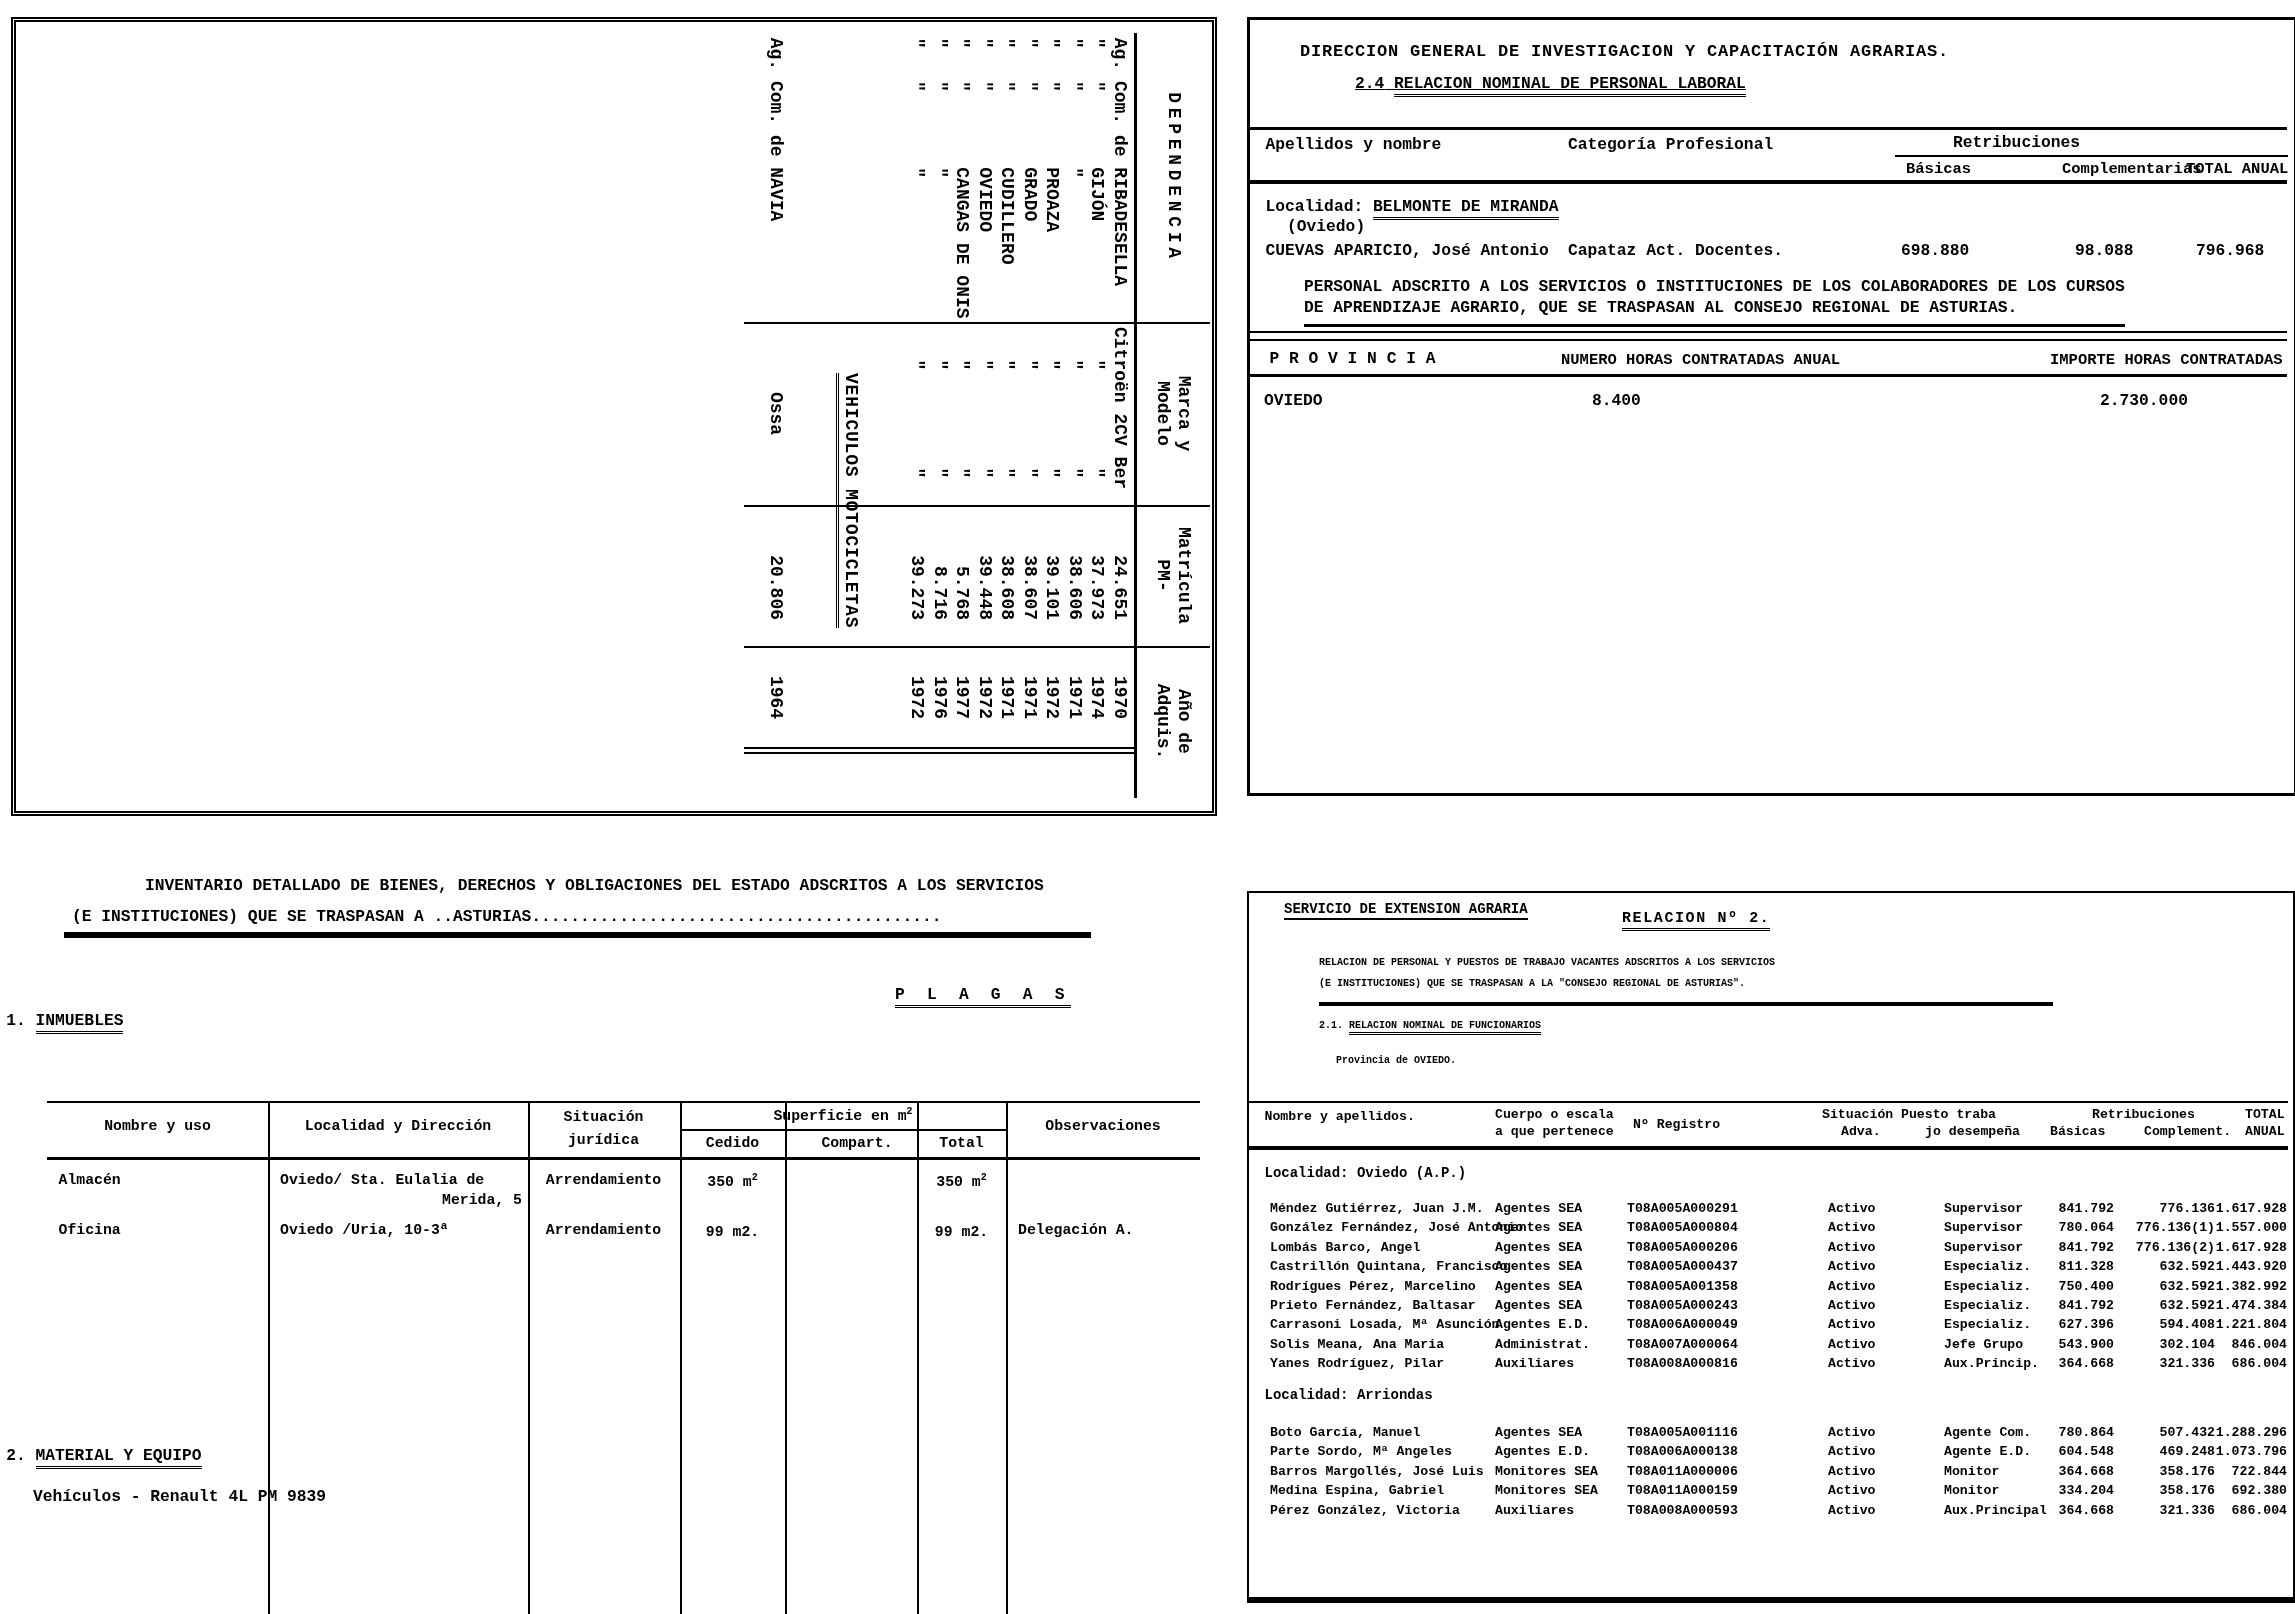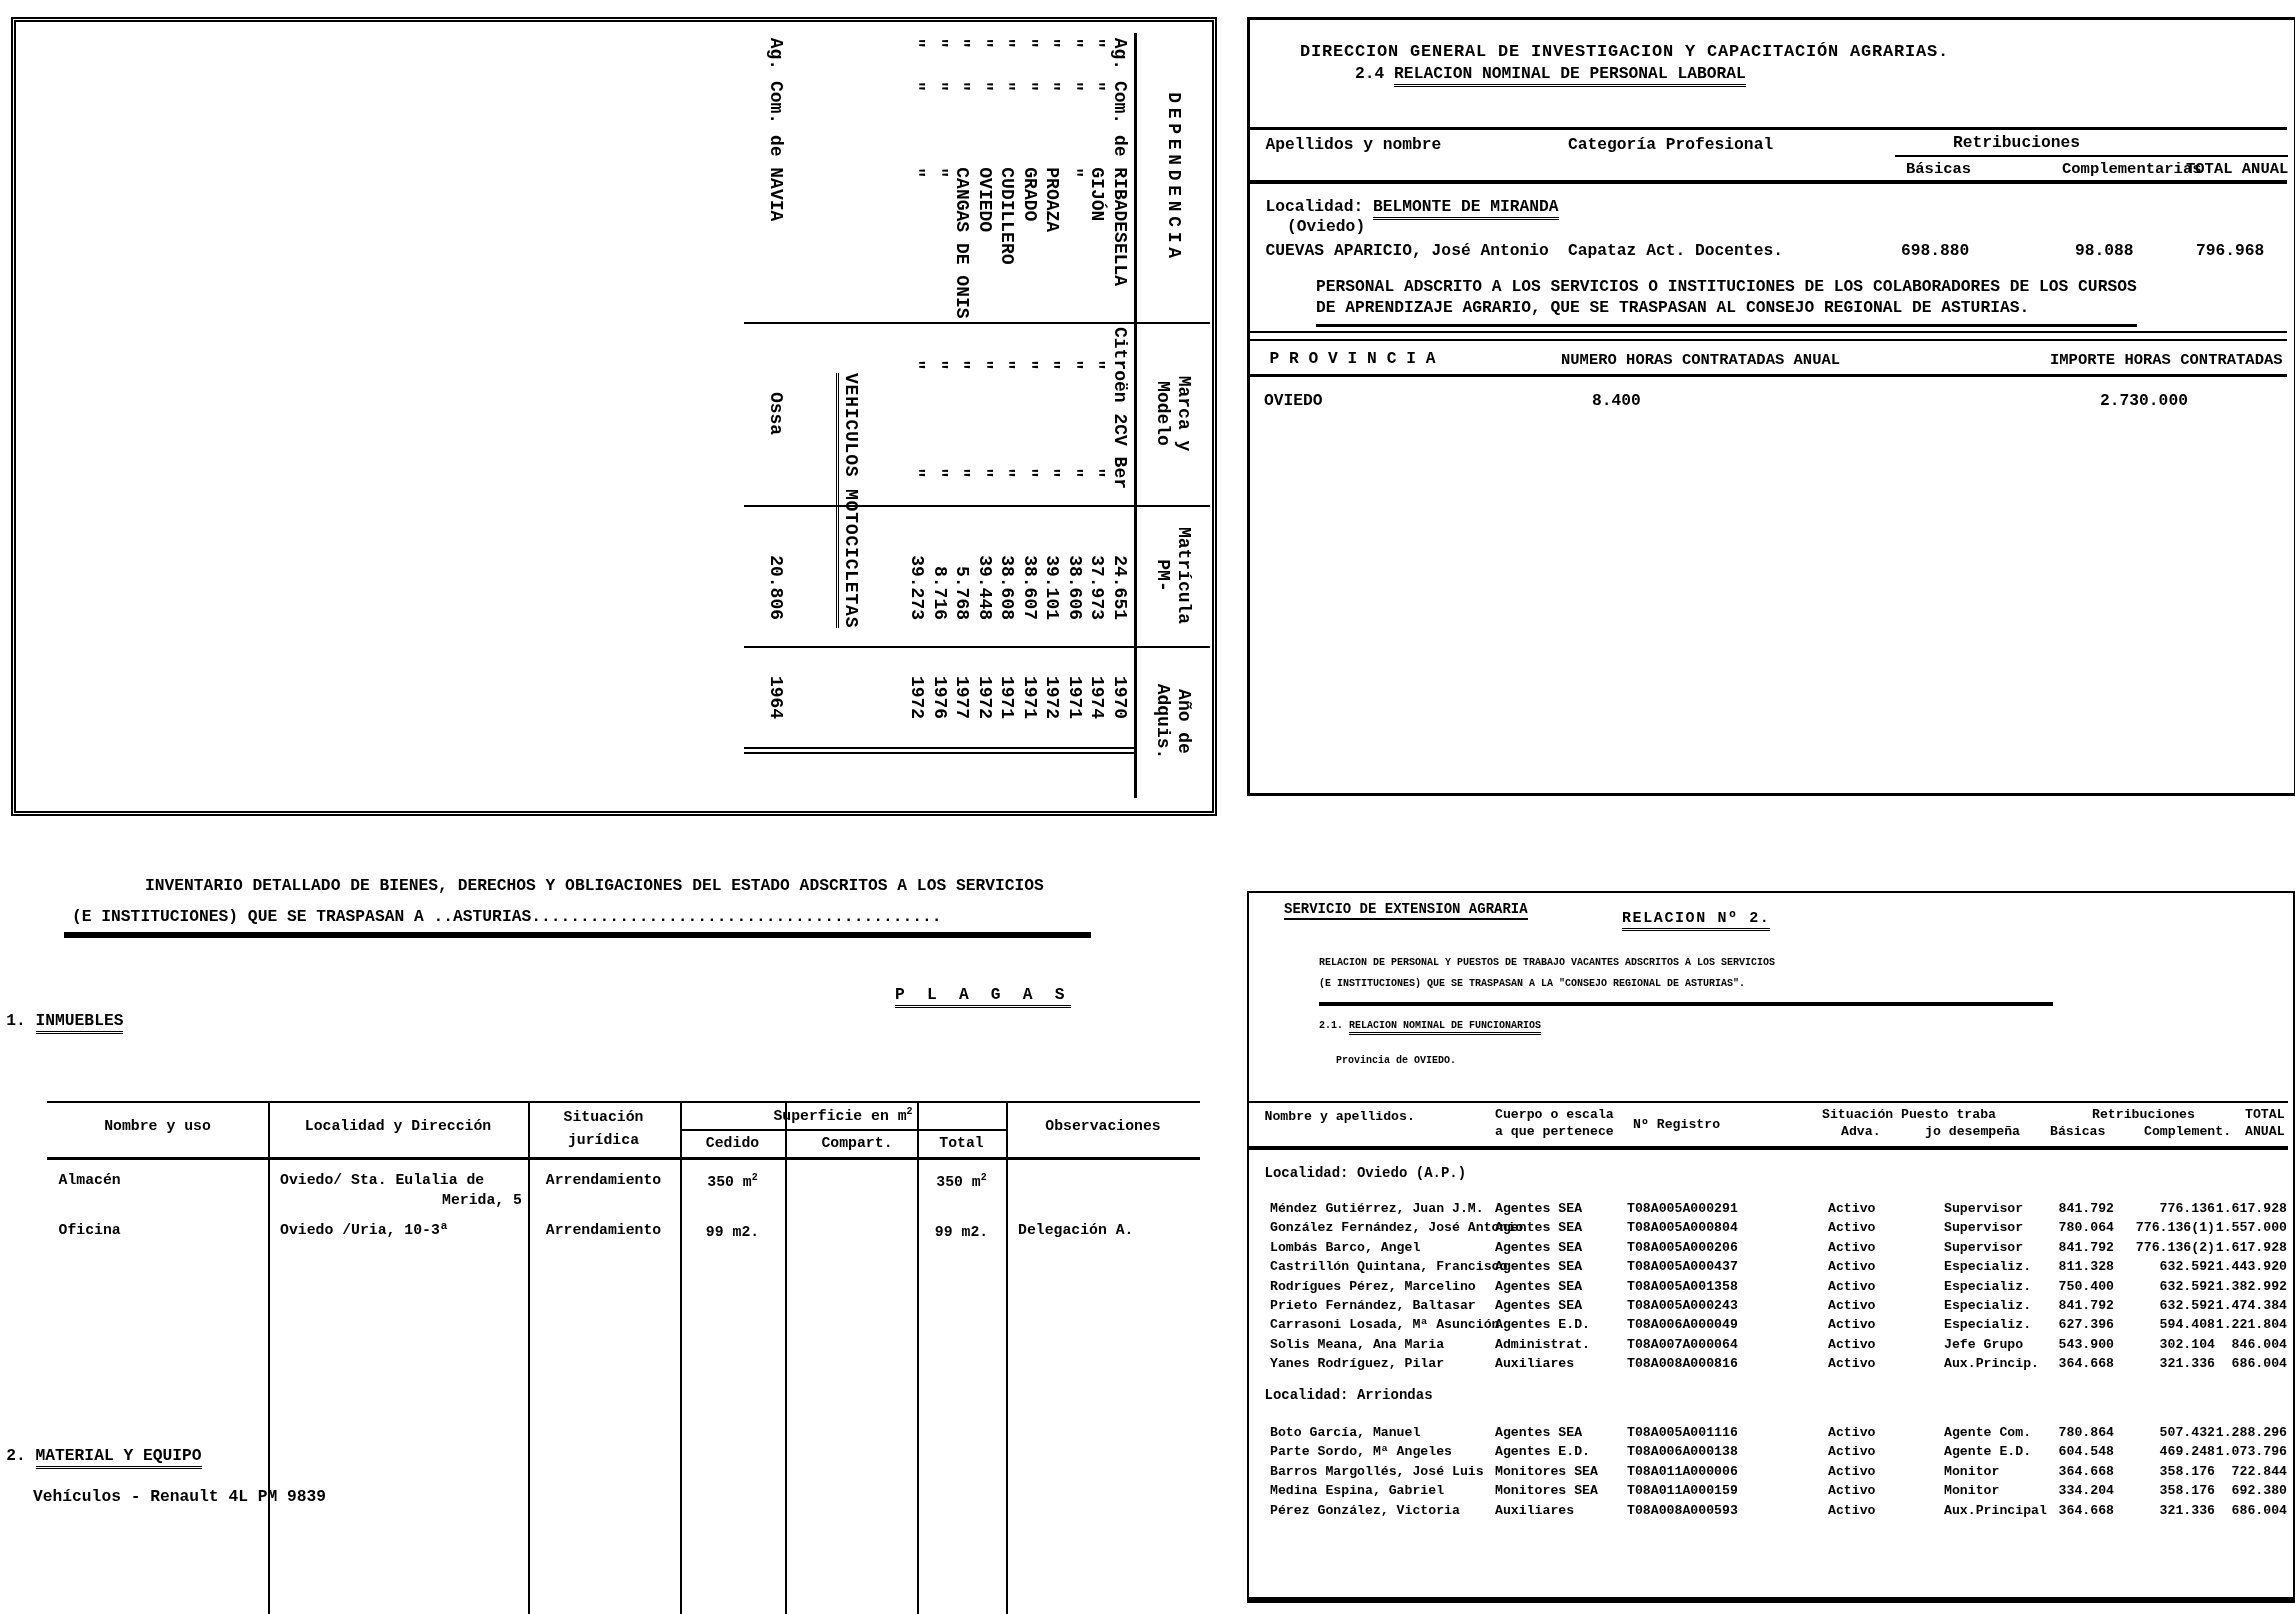--- a/index.html
+++ b/index.html
@@ -167,21 +167,21 @@
           <span class="vm2">Ossa</span>
           <span class="vt">20.806</span>
           <span class="va">1964</span>
         </div>
       </div>
     </div>
   </div>
 
   <div class="panel-tr">
     <div class="abs" style="left:50px;top:22px;font-size:17px;letter-spacing:0.8px;">DIRECCION GENERAL DE INVESTIGACION Y CAPACITACIÓN AGRARIAS.</div>
-    <div class="abs" style="left:105px;top:44px;">
+    <div class="abs" style="left:105px;top:54px;text-decoration:underline;">
       <span>2.4</span>
       <span class="du">RELACION NOMINAL DE PERSONAL LABORAL</span>
     </div>
 
     <div class="hline" style="left:0;top:107px;width:1037px;height:3.1px;"></div>
     <div class="abs" style="left:15.5px;top:115px;">Apellidos y nombre</div>
     <div class="abs" style="left:318px;top:115px;">Categoría Profesional</div>
     <div class="abs" style="left:703px;top:113px;">Retribuciones</div>
     <div class="hline" style="left:645px;top:135px;width:393px;height:2.3px;"></div>
     <div class="abs t2h" style="left:656px;top:140px;">Básicas</div>
@@ -196,21 +196,21 @@
     <div class="abs" style="left:37px;top:197px;">(Oviedo)</div>
 
     <div>
       <div class="abs" style="left:15.5px;top:221px;">CUEVAS APARICIO, José Antonio</div>
       <div class="abs" style="left:318px;top:221px;">Capataz Act. Docentes.</div>
       <div class="abs" style="left:651px;top:221px;">698.880</div>
       <div class="abs" style="left:825px;top:221px;">98.088</div>
       <div class="abs" style="left:946px;top:221px;">796.968</div>
     </div>
 
-    <div class="abs" style="left:66px;top:256px;border-bottom:3.1px solid #000;padding-bottom:6.2px;line-height:21px;">
+    <div class="abs" style="left:54px;top:256px;border-bottom:3.1px solid #000;padding-bottom:6.2px;line-height:21px;">
       <span>PERSONAL ADSCRITO A LOS SERVICIOS O INSTITUCIONES DE LOS COLABORADORES DE LOS CURSOS</span><br>
       <span>DE APRENDIZAJE AGRARIO, QUE SE TRASPASAN AL CONSEJO REGIONAL DE ASTURIAS.</span>
     </div>
 
     <div class="abs" style="left:0;top:311px;width:1037px;height:6.2px;border-top:2.3px solid #000;border-bottom:2.3px solid #000;"></div>
     <div class="abs" style="left:19.4px;top:329px;">P R O V I N C I A</div>
     <div class="abs t2h" style="left:311px;top:331px;">NUMERO HORAS CONTRATADAS ANUAL</div>
     <div class="abs t2h" style="left:800px;top:331px;">IMPORTE HORAS CONTRATADAS</div>
     <div class="hline" style="left:0;top:354px;width:1037px;height:3.1px;"></div>
 

